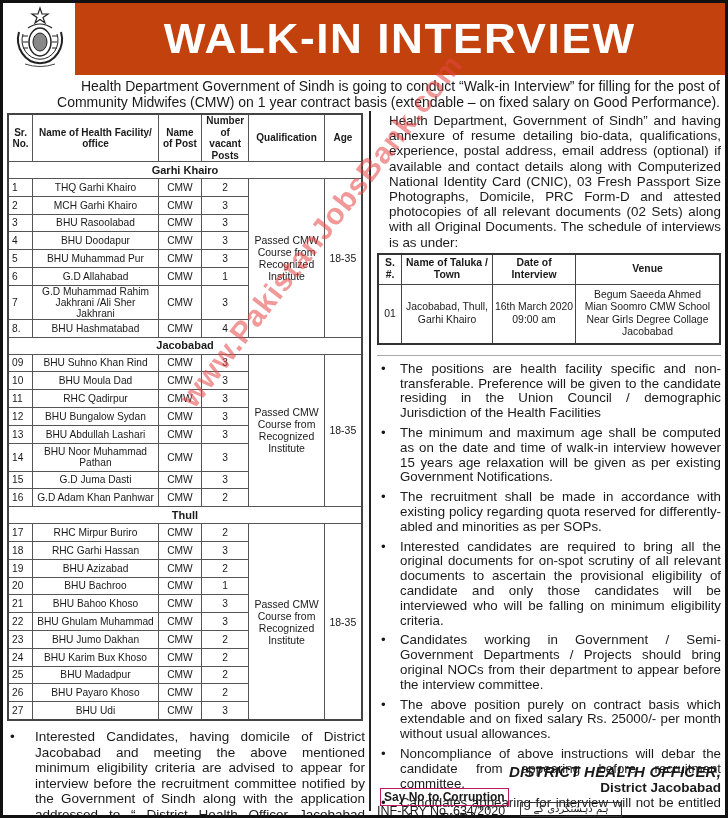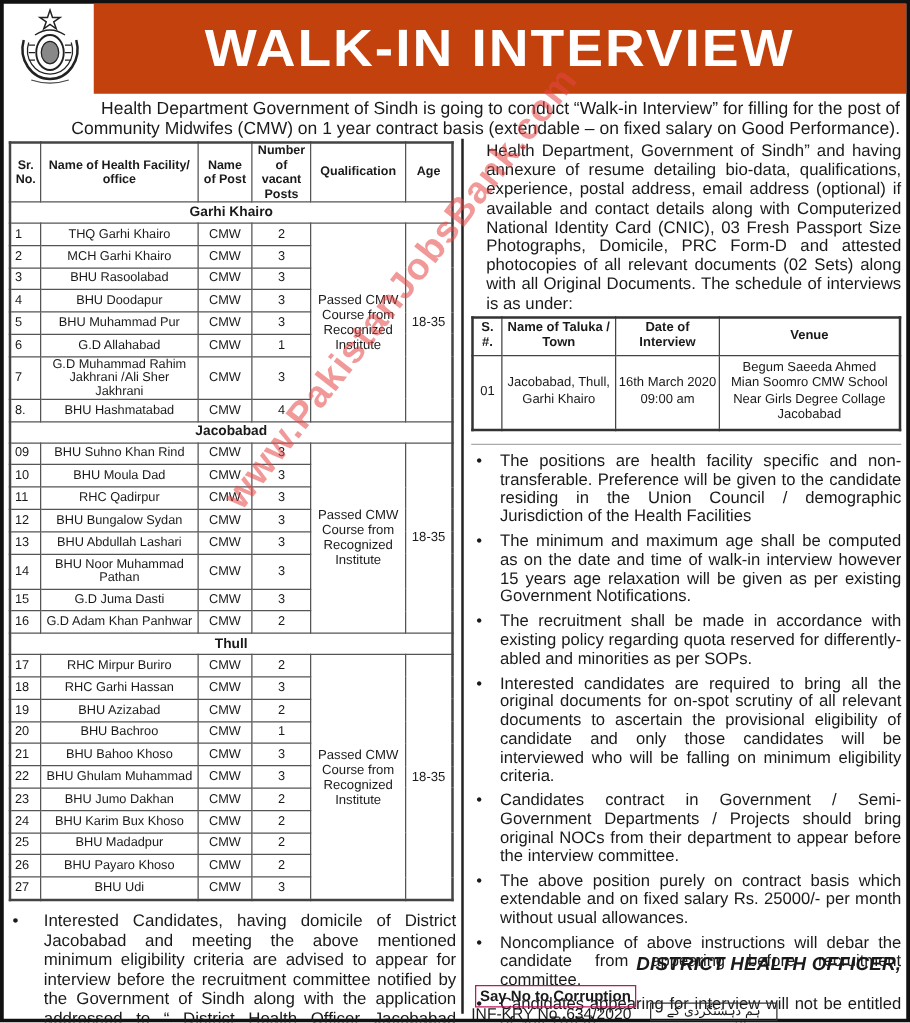--- a/index.html
+++ b/index.html
@@ -294,29 +294,30 @@
     </tbody>
       </table>
 
     <div class="hr"></div>
 
     <ul class="bul" id="bullet-list">
         <li><span class="bullet">•</span><span>The positions are health facility specific and non-transferable. Preference will be given to the candidate residing in the Union Council / demographic Jurisdiction of the Health Facilities</span></li>
         <li><span class="bullet">•</span><span>The minimum and maximum age shall be computed as on the date and time of walk-in interview however 15 years age relaxation will be given as per existing Government Notifications.</span></li>
         <li><span class="bullet">•</span><span>The recruitment shall be made in accordance with existing policy regarding quota reserved for differently-abled and minorities as per SOPs.</span></li>
         <li><span class="bullet">•</span><span>Interested candidates are required to bring all the original documents for on-spot scrutiny of all relevant documents to ascertain the provisional eligibility of candidate and only those candidates will be interviewed who will be falling on minimum eligibility criteria.</span></li>
-        <li><span class="bullet">•</span><span>Candidates contract in Government / Semi-Government Departments / Projects should bring original NOCs from their department to appear before the interview committee.</span></li>
+        <li><span class="bullet">•</span><span>Candidates working in Government / Semi-Government Departments / Projects should bring original NOCs from their department to appear before the interview committee.</span></li>
         <li><span class="bullet">•</span><span>The above position purely on contract basis which extendable and on fixed salary Rs. 25000/- per month without usual allowances.</span></li>
         <li><span class="bullet">•</span><span>Noncompliance of above instructions will debar the candidate from appearing before recruitment committee.</span></li>
         <li><span class="bullet">•</span><span>Candidates appearing for interview will not be entitled of any TA/DA.</span></li>
       </ul>
   </div>
 
   <div class="sig">
     <div class="sig1">DISTRICT HEALTH OFFICER,</div>
+    <div class="sig2">District Jacobabad</div>
   </div>
 
   <div class="corrupt">Say No to Corruption</div>
   <div class="infno">INF-KRY No. 634/2020</div>
   <div class="urdu">ہم دہشتگردی کے خلاف متحد ہیں</div>
 
   <div class="watermark">www.PakistanJobsBank.com</div>
 </div>
 
 </body></html>

